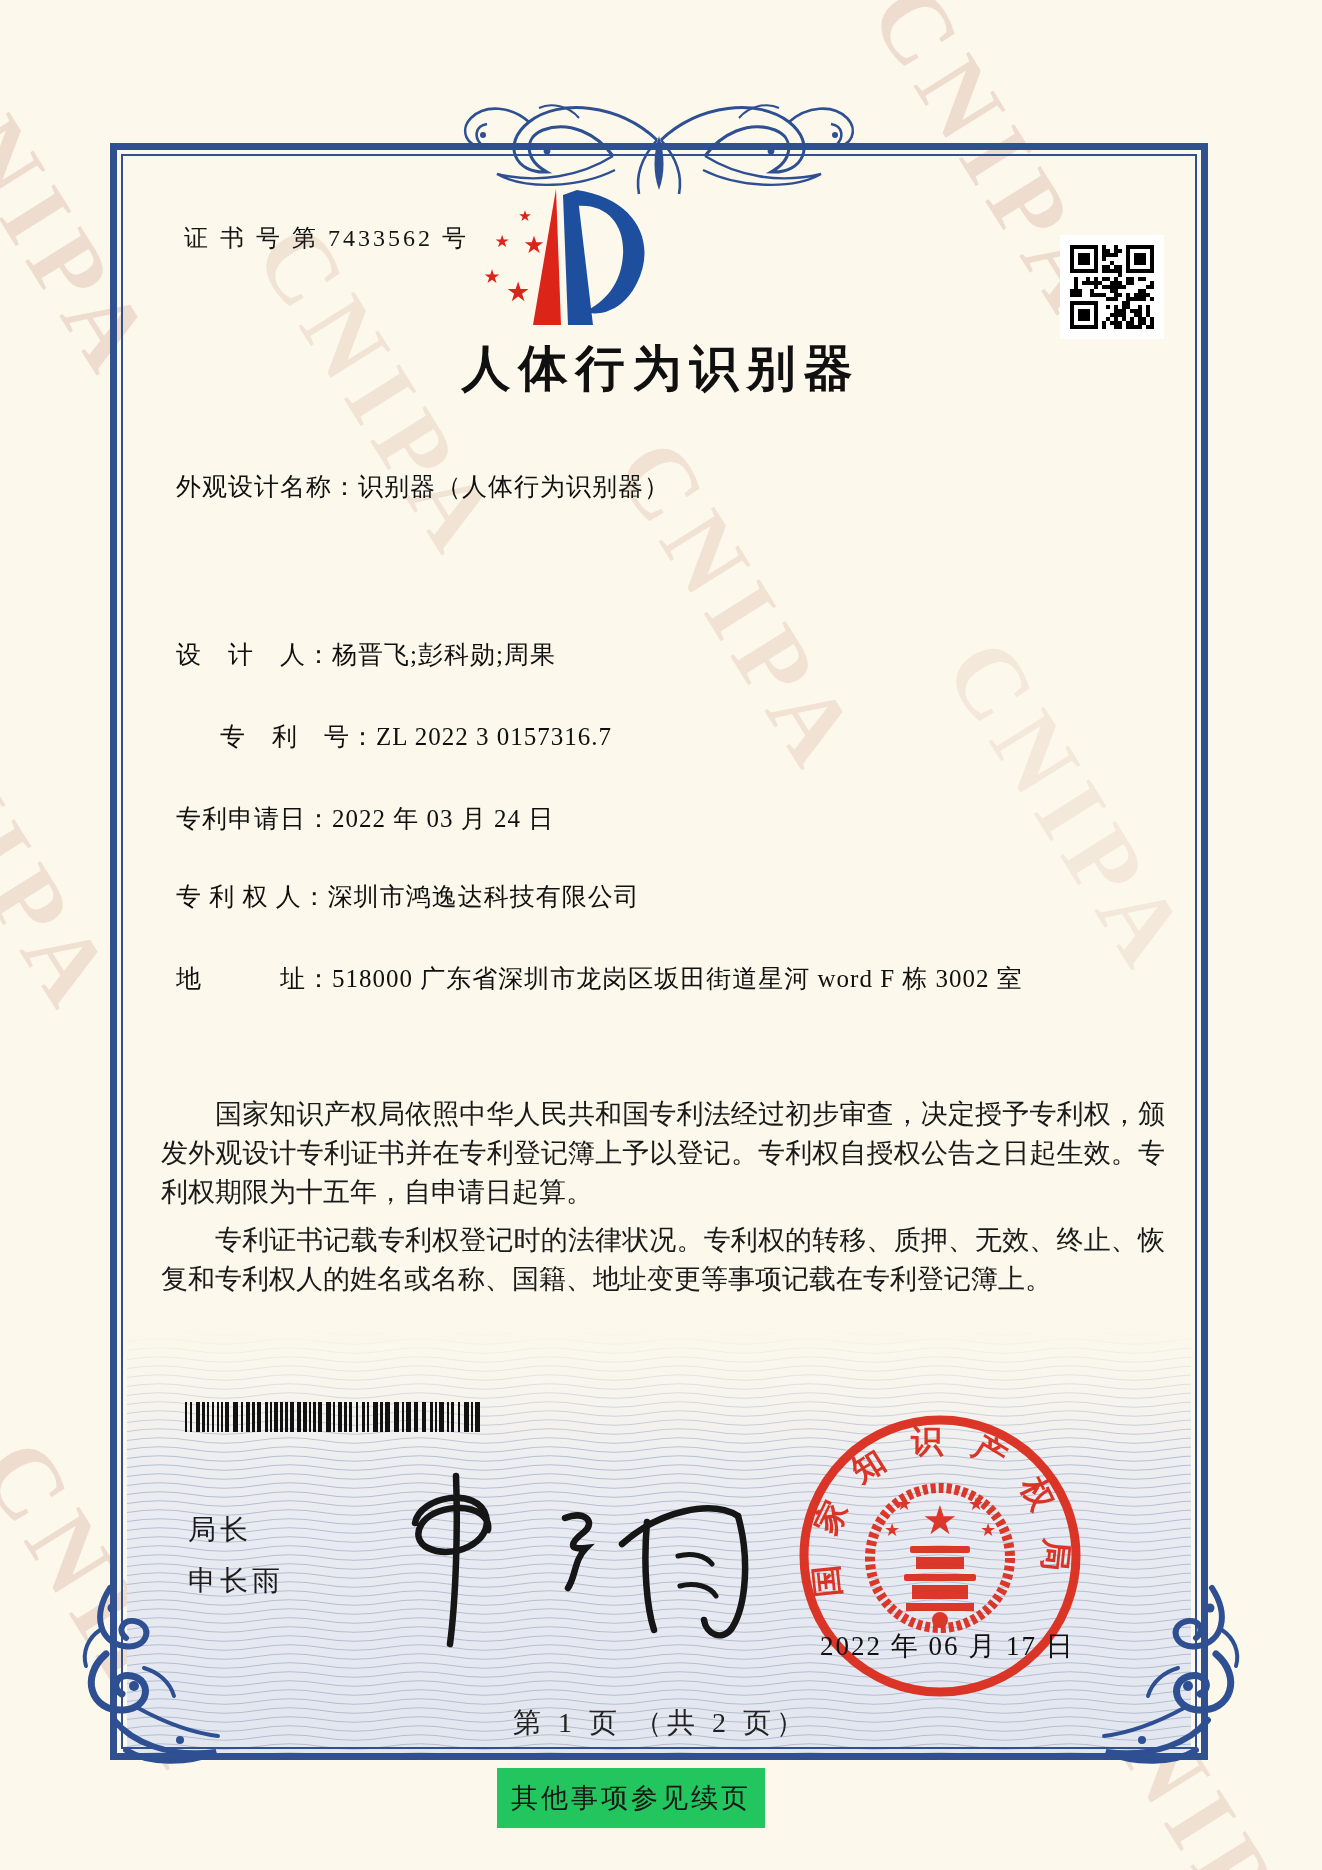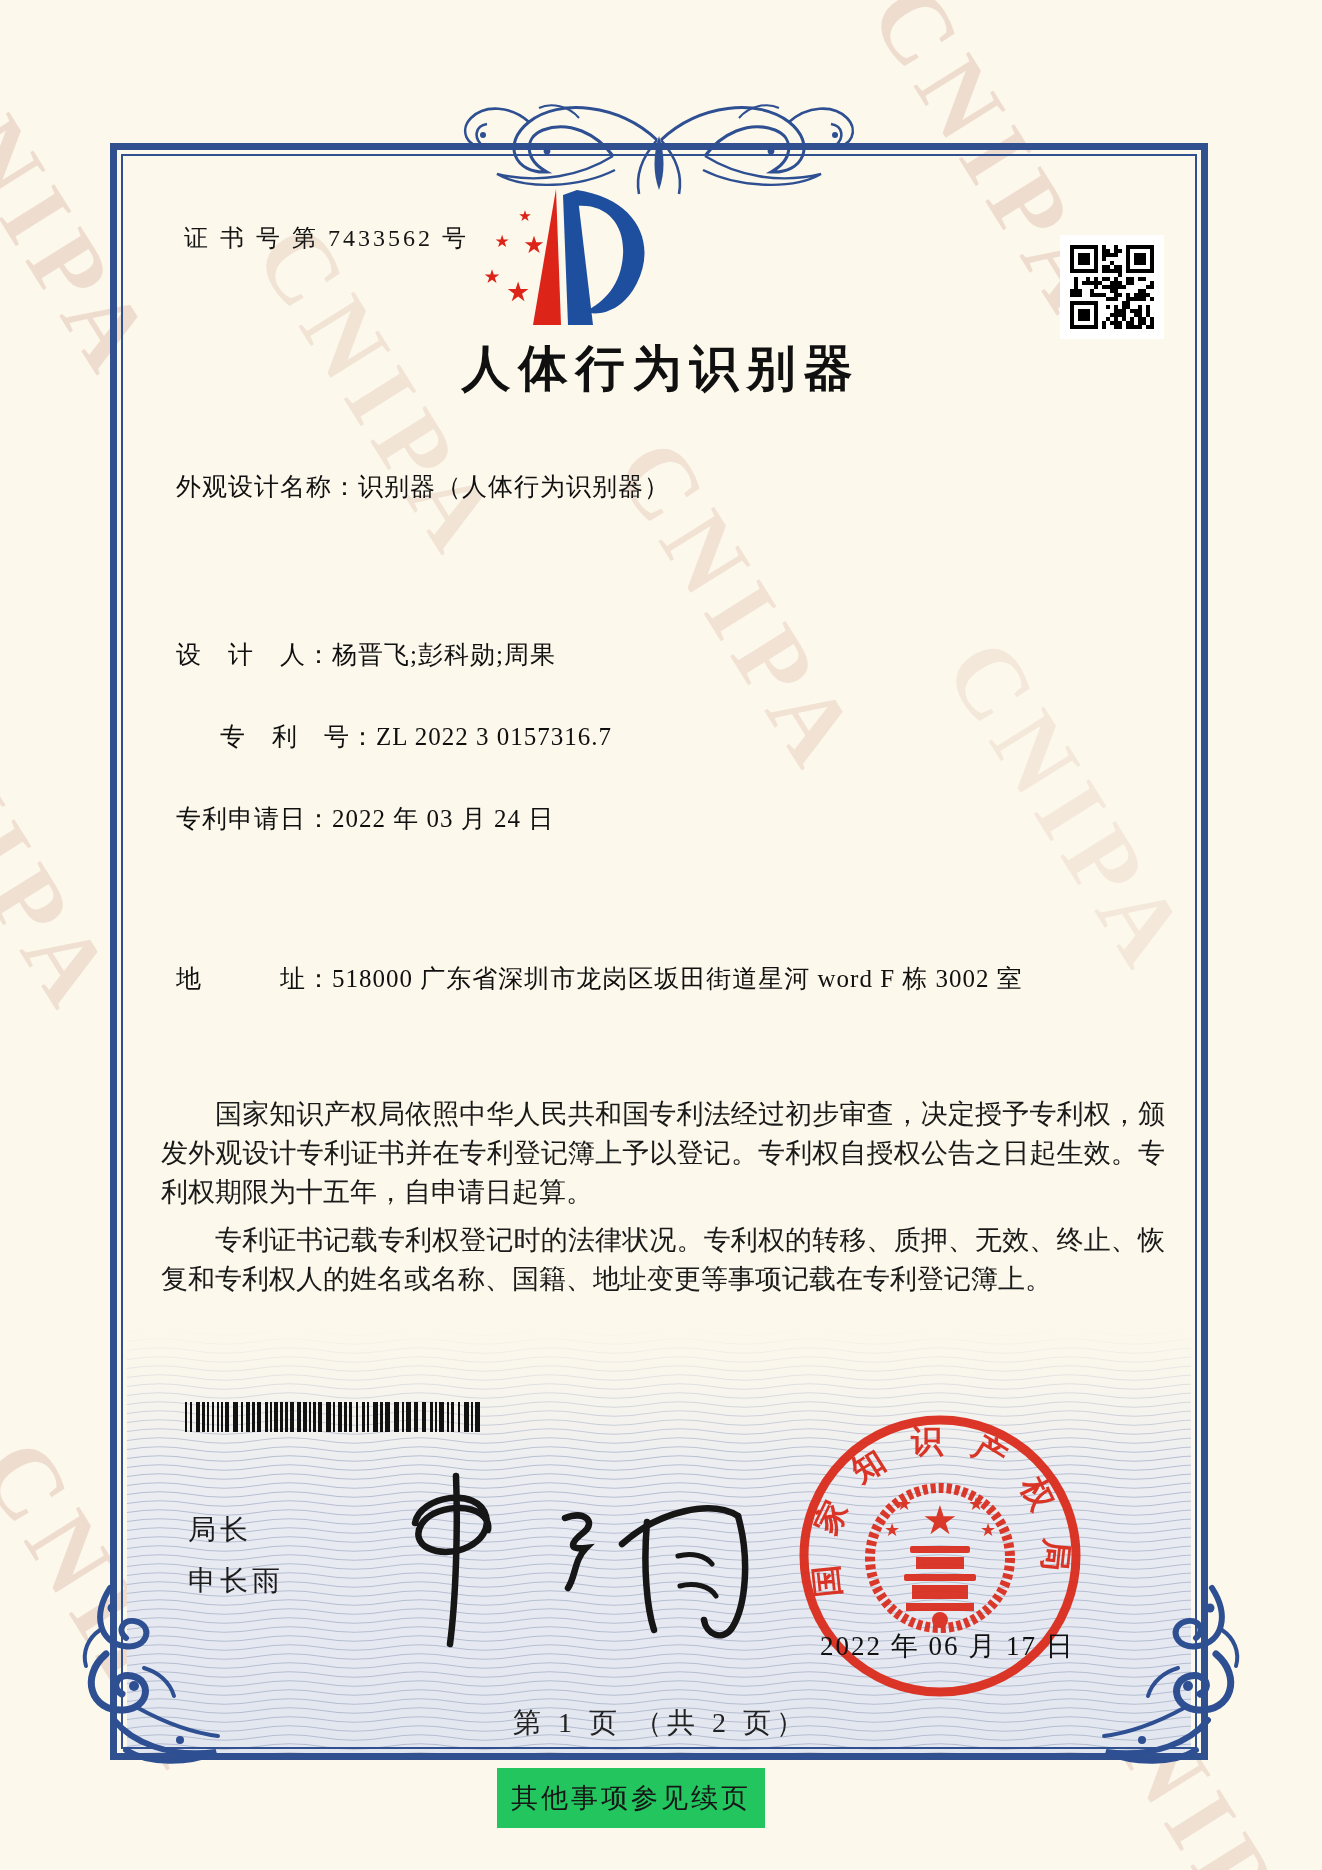--- a/index.html
+++ b/index.html
@@ -315,20 +315,23 @@
     </div>
     <div class="frow" style="top:638px;">
       <span class="lbl">设　计　人：</span><span class="val">杨晋飞;彭科勋;周果</span>
     </div>
     <div class="frow" style="top:720px;margin-left:44px;">
       <span class="lbl">专　利　号：</span><span class="val">ZL 2022 3 0157316.7</span>
     </div>
     <div class="frow" style="top:802px;">
       <span class="lbl">专利申请日：</span><span class="val">2022 年 03 月 24 日</span>
     </div>
+    <div class="frow" style="top:880px;">
+      <span class="lbl">专 利 权 人：</span><span class="val">深圳市鸿逸达科技有限公司</span>
+    </div>
     <div class="frow" style="top:958px;">
       <span class="lbl" style="vertical-align:top;line-height:42px;">地　　　址：</span><span class="val addr-val">518000 广东省深圳市龙岗区坂田街道星河 word F 栋 3002 室</span>
     </div>
 
     <div class="bodytext">
       <p>国家知识产权局依照中华人民共和国专利法经过初步审查，决定授予专利权，颁发外观设计专利证书并在专利登记簿上予以登记。专利权自授权公告之日起生效。专利权期限为十五年，自申请日起算。</p>
       <p>专利证书记载专利权登记时的法律状况。专利权的转移、质押、无效、终止、恢复和专利权人的姓名或名称、国籍、地址变更等事项记载在专利登记簿上。</p>
     </div>
 
     <div class="barcode">

